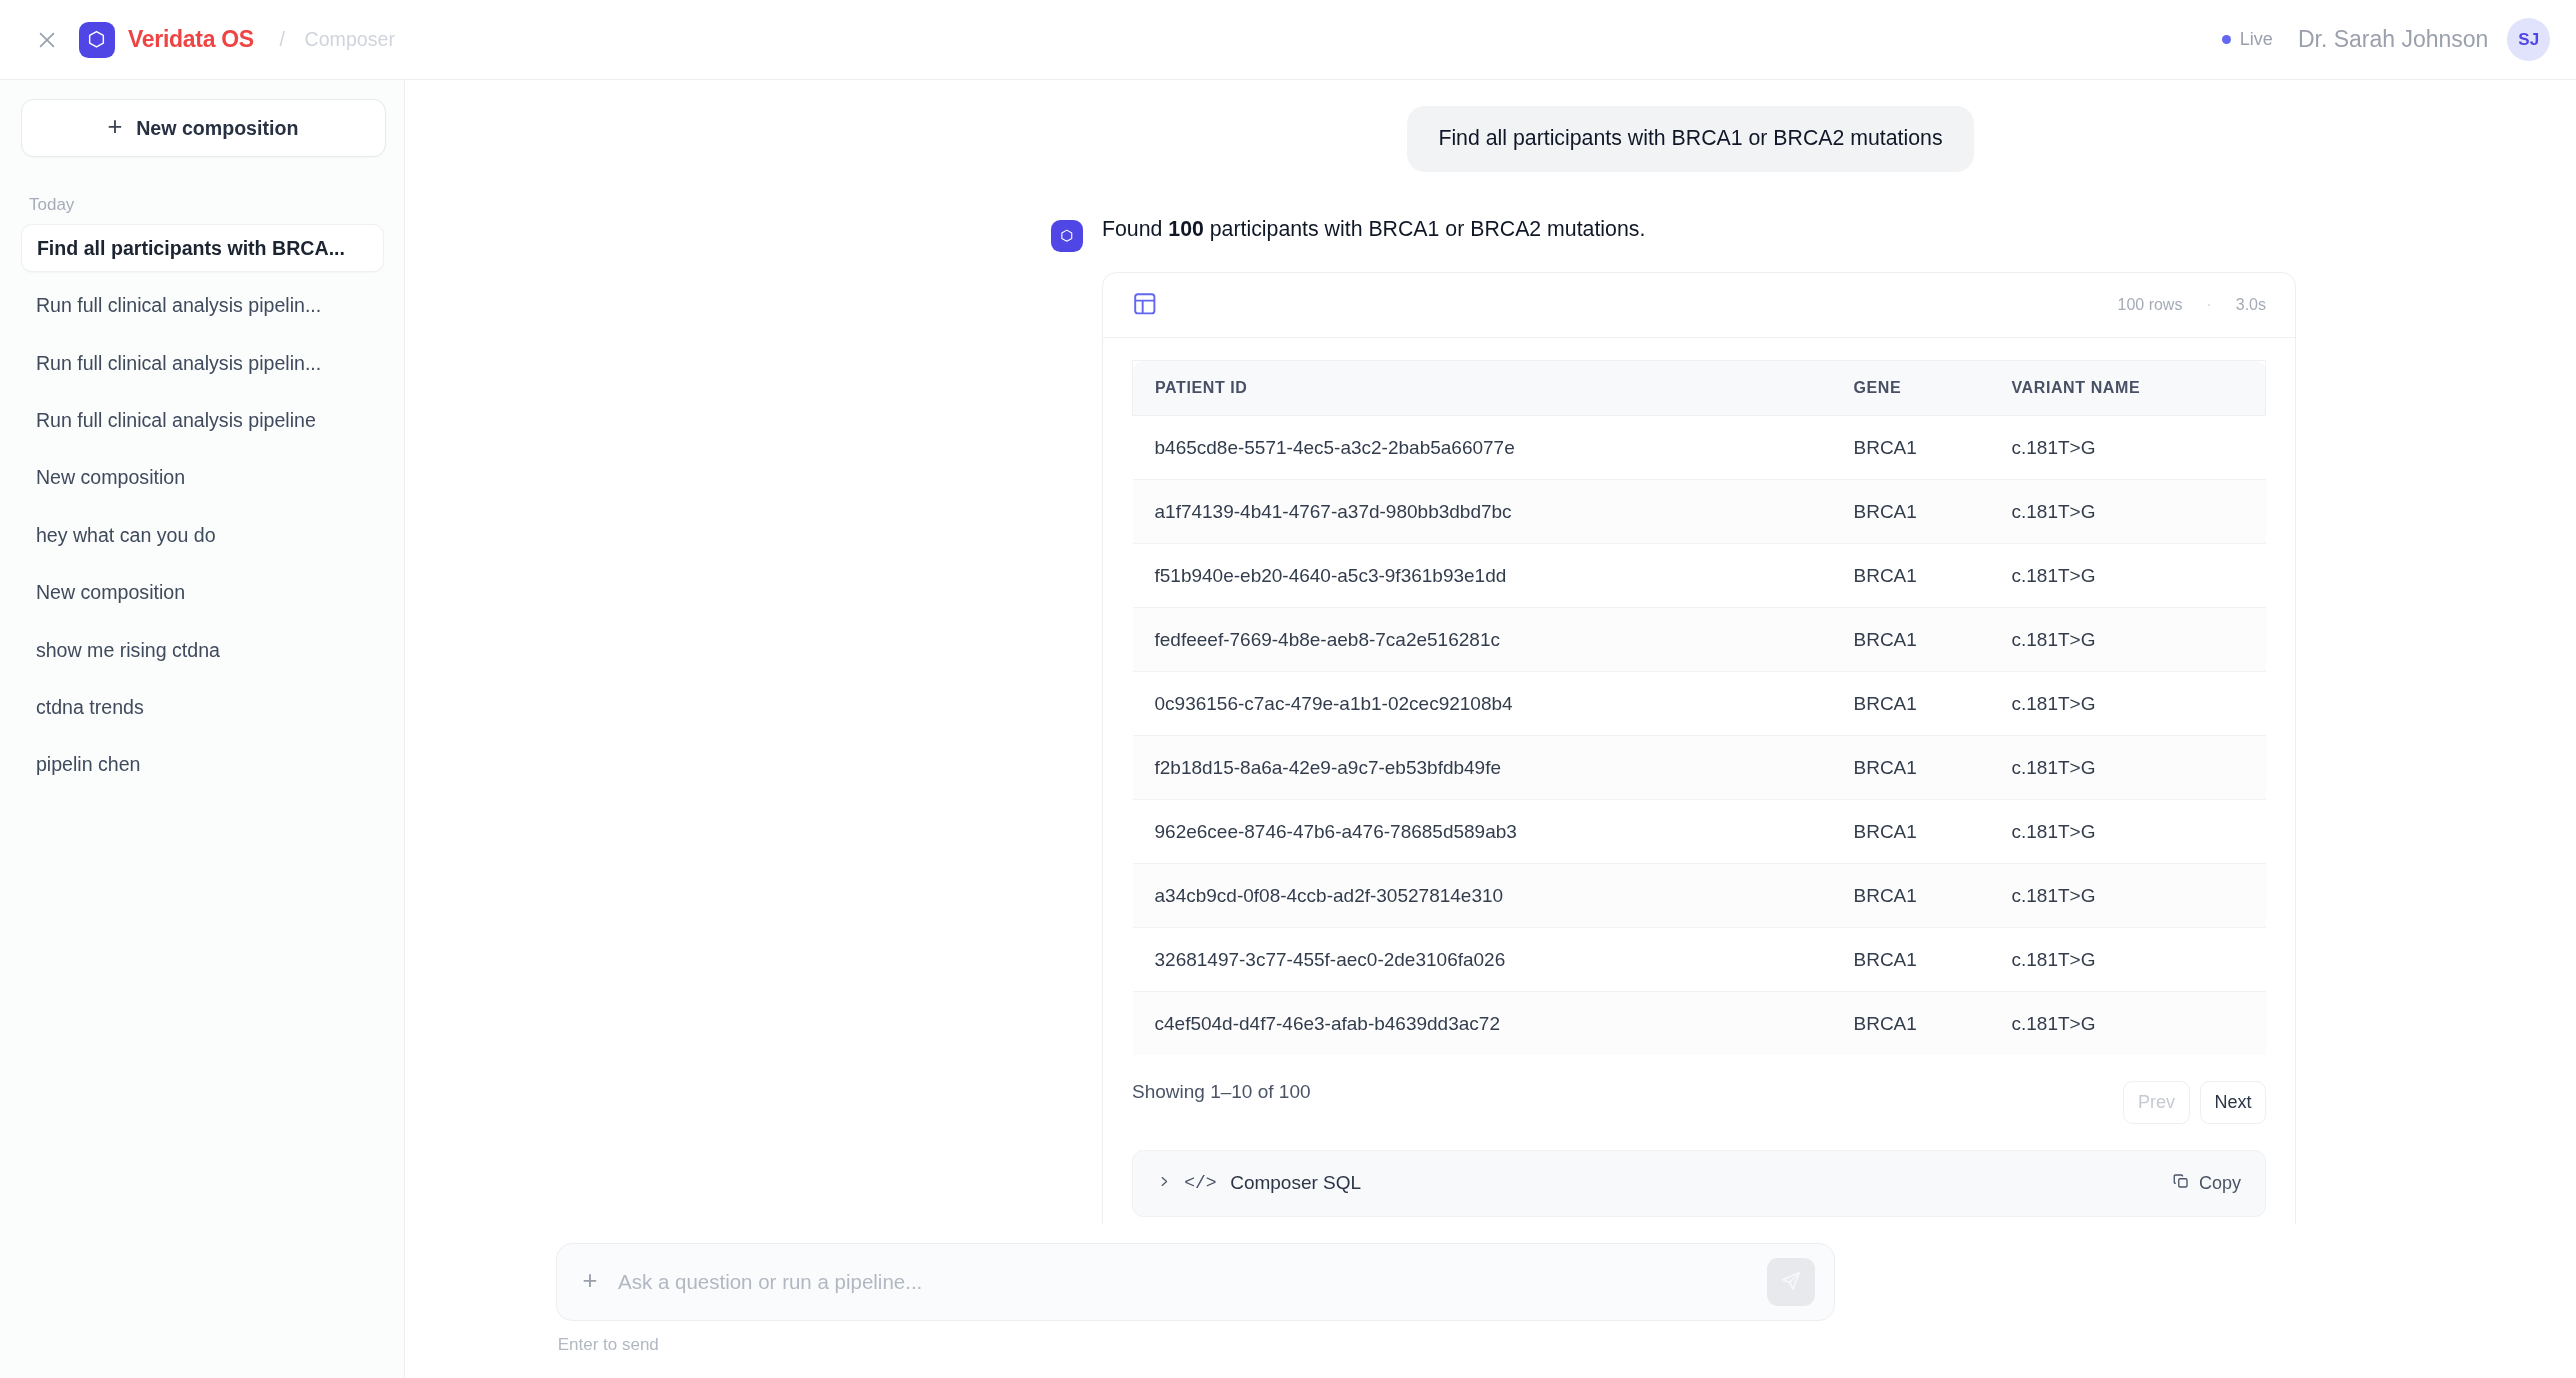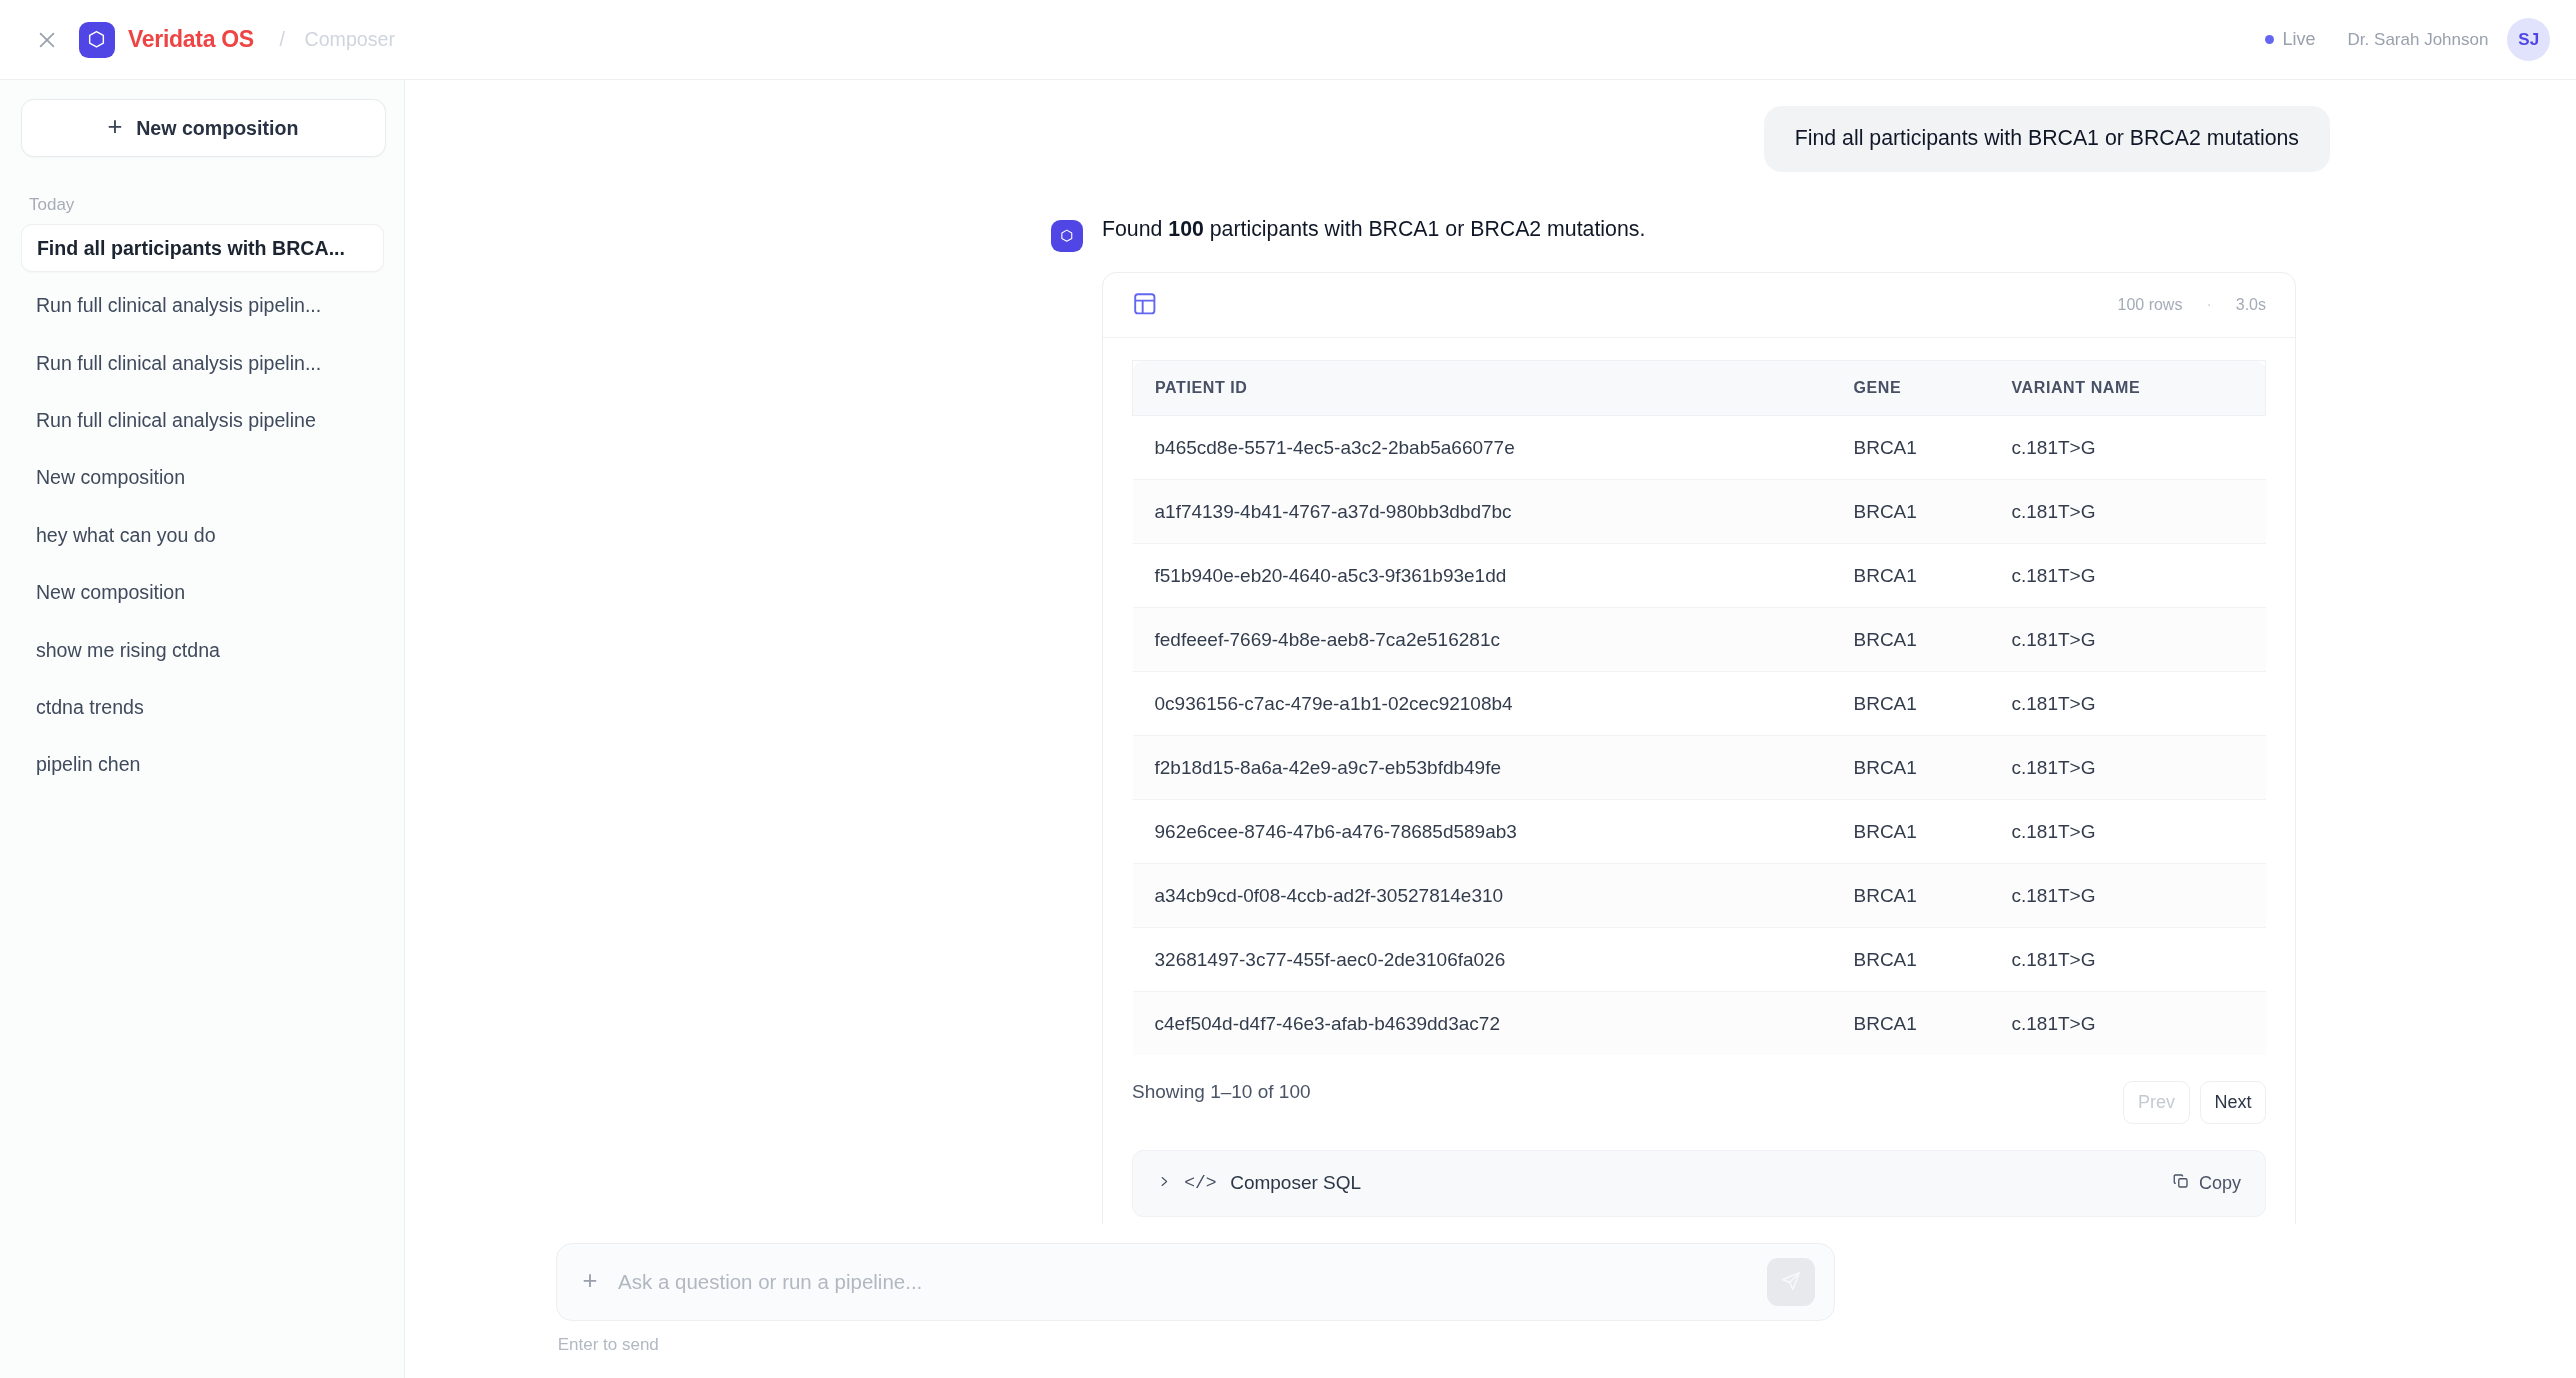--- a/index.html
+++ b/index.html
@@ -68,21 +68,21 @@
     display: flex;
     align-items: center;
     gap: 19px;
   }
   #live-wrap { display: flex; align-items: center; gap: 8.5px; }
   #live-dot {
     width: 9.4px; height: 9.4px; border-radius: 50%;
     background: #6366f1;
   }
   #live-label { font-size: 18px; color: #9aa1ad; }
-  #user-name { font-size: 17px; color: #9aa1ad; margin-left: 13px; text-align: right; }
+  #user-name { font-size: 23px; color: #9aa1ad; margin-left: 6px; text-align: right; }
   #avatar {
     width: 43px; height: 43px; border-radius: 50%;
     background: #e0e3fb;
     color: #4f46e5;
     font-size: 17px; font-weight: 700;
     display: flex; align-items: center; justify-content: center;
     letter-spacing: 0.3px;
   }
 
   
@@ -160,21 +160,21 @@
     height: 1144px;
     overflow: hidden;
   }
   #thread-inner {
     width: 1279px;
     margin-left: 645px;
     padding-top: 25.6px;
   }
 
   
-  #user-row { display: flex; justify-content: flex-end; }
+  #user-row { display: flex; justify-content: center; }
   #user-bubble {
     background: #f2f3f5;
     border-radius: 18px;
     padding: 20.5px 31px;
     font-size: 21.3px;
     color: #101828;
     max-width: 1024px;
   }
 
   

